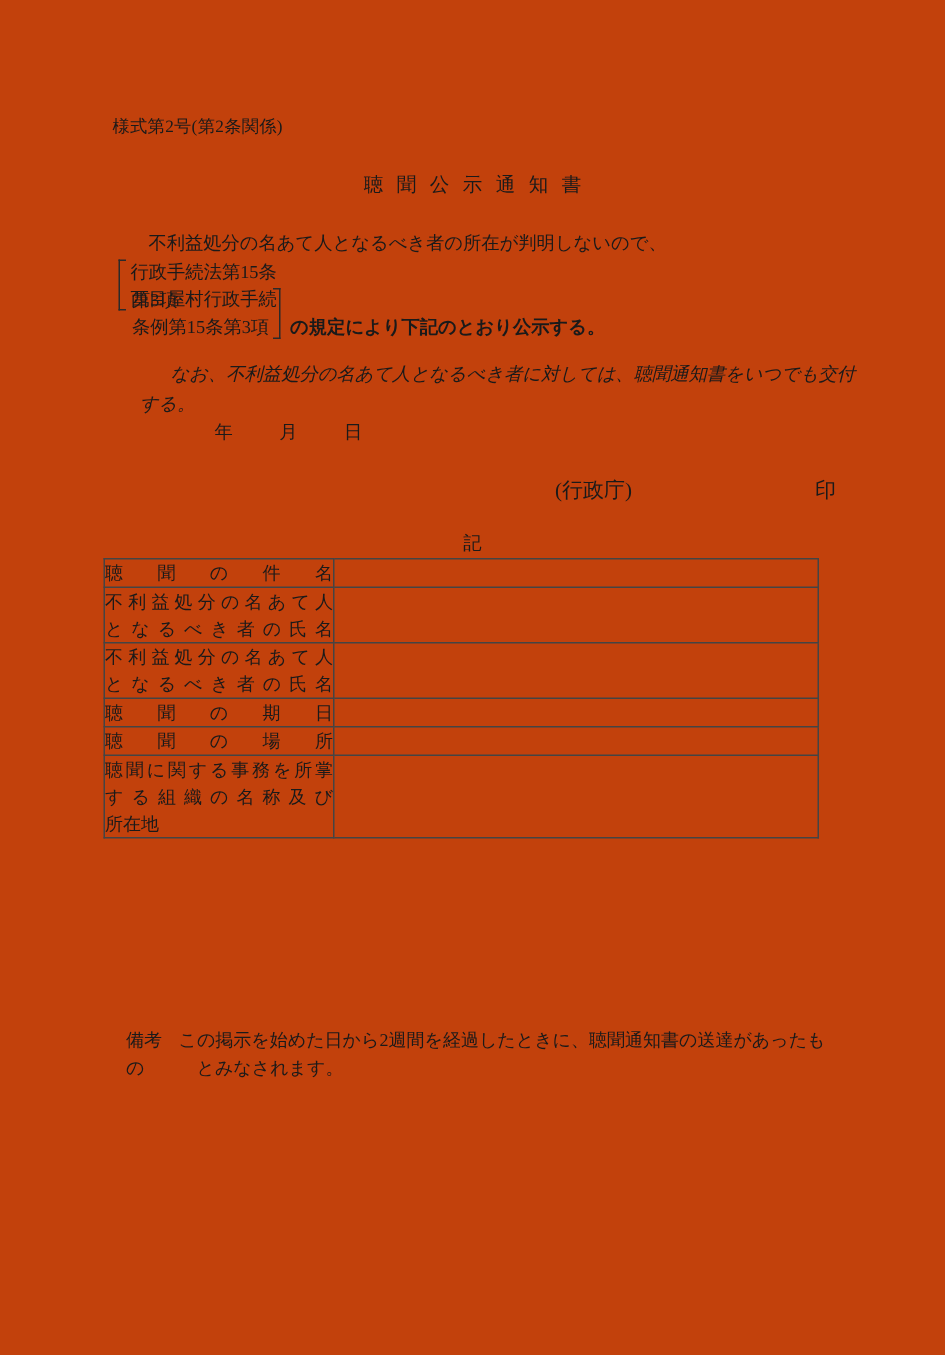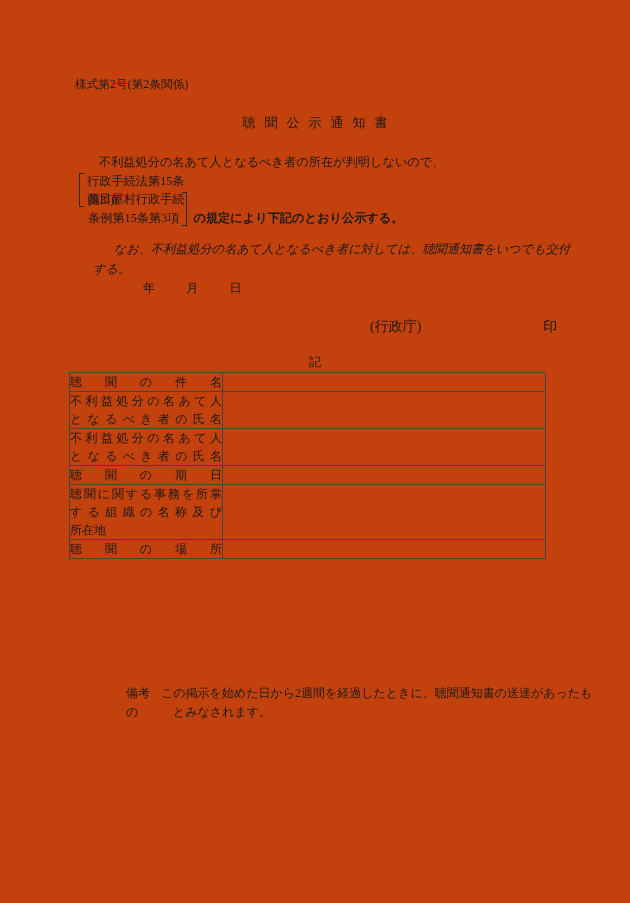--- a/index.html
+++ b/index.html
@@ -200,21 +200,20 @@
   }
 
   
   .note {
     position: absolute;
     left: 84px;
     top: 684px;
     width: 470px;
     font-size: 12px;
     line-height: 19px;
-    margin-left: 42px;
   }
   .note .note-head {
     display: inline-block;
     margin-right: 11px;
   }
   .note .note-body {
     display: block;
     padding-left: 47px;
     margin-top: -19px;
     text-indent: 0;
@@ -284,29 +283,29 @@
         <td class="value-cell"></td>
       </tr>
       <tr>
         <td class="label-cell">
           <span class="lbl-justify">聴聞の期日</span>
         </td>
         <td class="value-cell"></td>
       </tr>
       <tr>
         <td class="label-cell">
+          <span class="lbl-justify">聴聞の場所</span>
+        </td>
+        <td class="value-cell"></td>
+      </tr>
+      <tr>
+        <td class="label-cell">
           <span class="lbl-line">聴聞に関する事務を所掌</span>
           <span class="lbl-line">する組織の名称及び</span>
           <span class="lbl-line last-left">所在地</span>
-        </td>
-        <td class="value-cell"></td>
-      </tr>
-      <tr>
-        <td class="label-cell">
-          <span class="lbl-justify">聴聞の場所</span>
         </td>
         <td class="value-cell"></td>
       </tr>
     </tbody>
   </table>
 
   <div class="note">
     <span class="note-first">
       <span class="note-head">備考</span><span>この掲示を始めた日から2週間を経過したときに、聴聞通知書の送達があったもの</span>
     </span>

